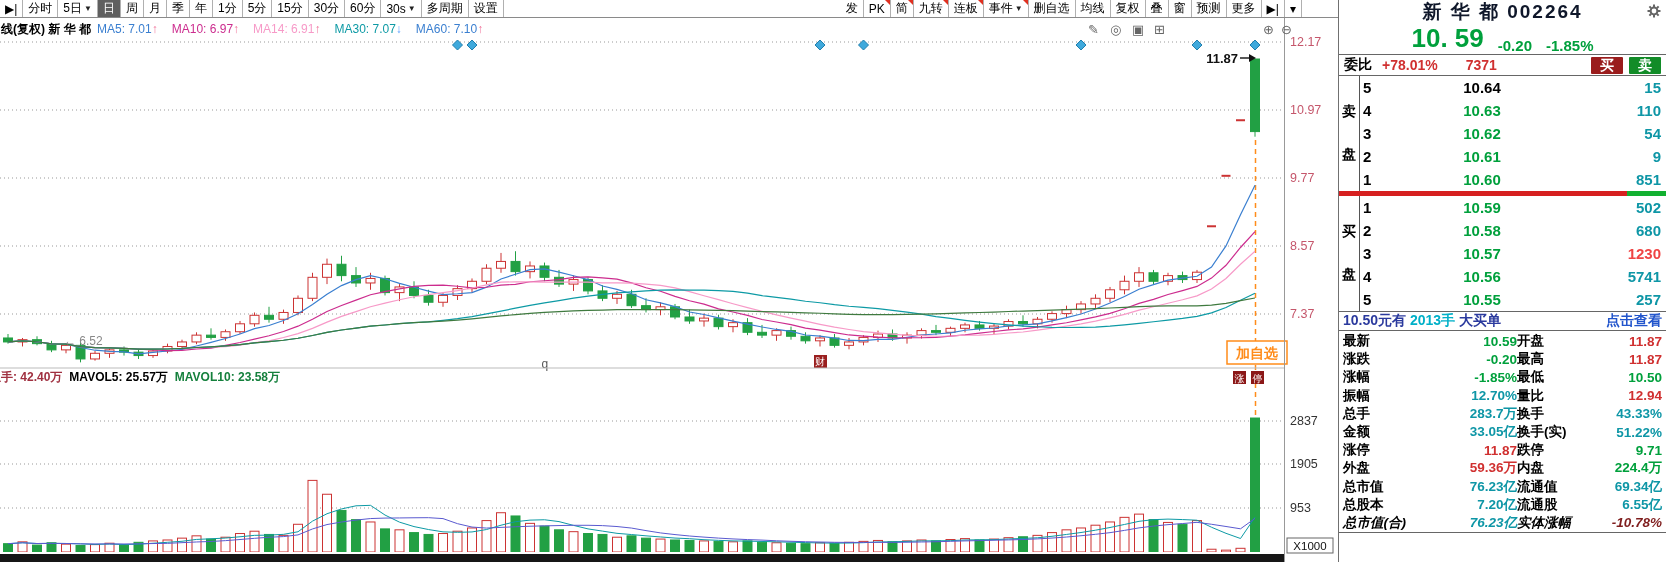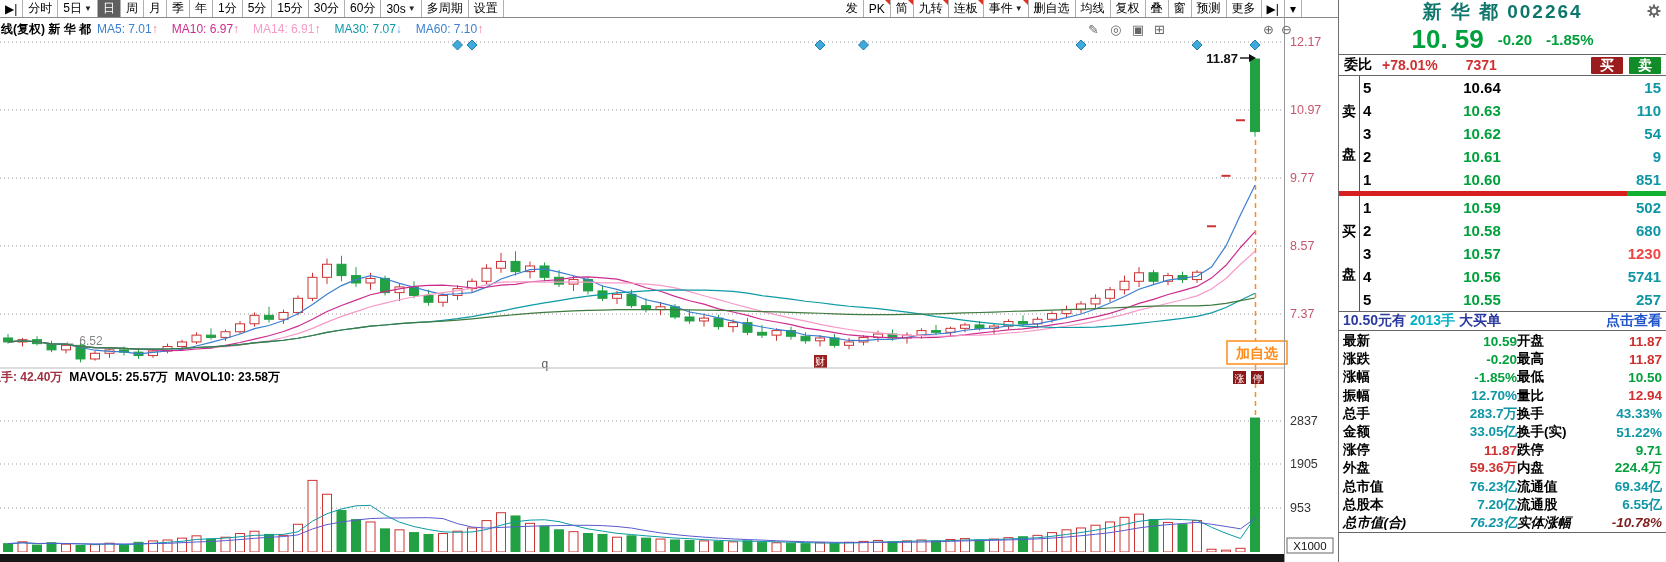--- a/index.html
+++ b/index.html
@@ -21,21 +21,21 @@
   .ma-row span{margin-right:7px;}
   .vol-row{position:absolute;left:-11px;top:369px;font-size:12px;white-space:nowrap;z-index:3;}
   .vol-row span{margin-right:7px;font-weight:bold;}
   #chart{position:absolute;left:0;top:18px;}
   
   .panel{position:absolute;left:1338px;top:0;width:328px;height:562px;border-left:1px solid #707070;
          background:#fff;box-sizing:border-box;font-weight:bold;}
   .p-header{position:relative;height:24px;text-align:center;}
   .p-title{font-size:19px;letter-spacing:2px;line-height:24px;}
   .p-gear{position:absolute;right:5px;top:4px;cursor:pointer;}
-  .p-price{height:30px;display:flex;align-items:center;justify-content:center;gap:14px;}
+  .p-price{height:30px;display:flex;align-items:flex-end;justify-content:center;gap:14px;}
   .p-price .big{font-size:26px;}
   .p-price .sm{font-size:15px;}
   .p-weibi{height:22px;display:flex;align-items:center;border-top:1px solid #666;border-bottom:1px solid #666;
            font-size:14px;padding:0 5px;box-sizing:border-box;}
   .p-weibi .lbl{color:#000;margin-right:10px;}
   .p-weibi .v1{margin-right:28px;}
   .p-weibi .sp{flex:1;}
   .p-btn{color:#fff;font-size:14px;padding:0 9px;line-height:17px;margin-left:6px;cursor:pointer;border-radius:1px;}
   .book-block{display:flex;}
   .book-side{width:21px;border-right:1px solid #555;display:flex;flex-direction:column;align-items:center;
@@ -164,21 +164,21 @@
         <div class="tb-btn">
           <span>▶|</span>
         </div>
         <div class="tb-btn">
           <span>▾</span>
         </div>
       </div>
   </div>
 
   <div class="ma-row" id="ma-row"><b>日线(复权)  新 华 都</b><span style="color: rgb(58, 127, 208);">MA5: 7.01<span style="color: rgb(240, 115, 154);">↑</span></span><span style="color: rgb(204, 44, 142);">MA10: 6.97<span style="color: rgb(240, 115, 154);">↑</span></span><span style="color: rgb(247, 154, 200);">MA14: 6.91<span style="color: rgb(240, 115, 154);">↑</span></span><span style="color: rgb(13, 154, 165);">MA30: 7.07<span style="color: rgb(90, 160, 255);">↓</span></span><span style="color: rgb(58, 127, 208);">MA60: 7.10<span style="color: rgb(240, 115, 154);">↑</span></span></div>
-  <div class="vol-row" id="vol-row"><span style="color: rgb(160, 48, 64);">总手: 42.40万</span><span style="color: #000000; margin-top: 23px;">MAVOL5: 25.57万</span><span style="color: #000000; margin-top: 20px;">MAVOL10: 23.58万</span></div>
+  <div class="vol-row" id="vol-row"><span style="color: rgb(160, 48, 64);">总手: 42.40万</span><span style="color: #000000; margin-top: 23px;">MAVOL5: 25.57万</span><span style="color: #15803d; margin-top: 20px;">MAVOL10: 23.58万</span></div>
 
   <svg id="chart" width="1338" height="544" viewBox="0 18 1338 544">
       <defs>
         <clipPath id="pclip">
           <rect x="0" y="26" width="1284" height="342"></rect>
         </clipPath>
         <clipPath id="vclip">
           <rect x="0" y="386" width="1284" height="166"></rect>
         </clipPath>
       </defs>
@@ -496,21 +496,21 @@
       <text x="1110" y="34" font-size="13" fill="#666">◎</text>
       <text x="1132" y="34" font-size="13" fill="#666">▣</text>
       <text x="1154" y="34" font-size="13" fill="#666">⊞</text>
       <text x="1263" y="34" font-size="13" fill="#666">⊕</text>
       <text x="1281" y="34" font-size="13" fill="#666">⊖</text>
       <rect x="0" y="554" width="1284" height="8" fill="#161616"></rect>
     </svg>
 
   <div class="panel">
     <div class="p-header">
-      <span class="p-title" style="color: #0f766e;">新 华 都 002264</span>
+      <span class="p-title" style="color: #0f172a;">新 华 都 002264</span>
       <span class="p-gear">
         <svg width="14" height="14" viewBox="0 0 14 14">
           <g stroke="#666" stroke-width="2">
             <line x1="7" y1="0.5" x2="7" y2="3"></line>
               <line x1="7" y1="11" x2="7" y2="13.5"></line>
             <line x1="0.5" y1="7" x2="3" y2="7"></line>
               <line x1="11" y1="7" x2="13.5" y2="7"></line>
             <line x1="2.4" y1="2.4" x2="4.2" y2="4.2"></line>
               <line x1="9.8" y1="9.8" x2="11.6" y2="11.6"></line>
             <line x1="2.4" y1="11.6" x2="4.2" y2="9.8"></line>

